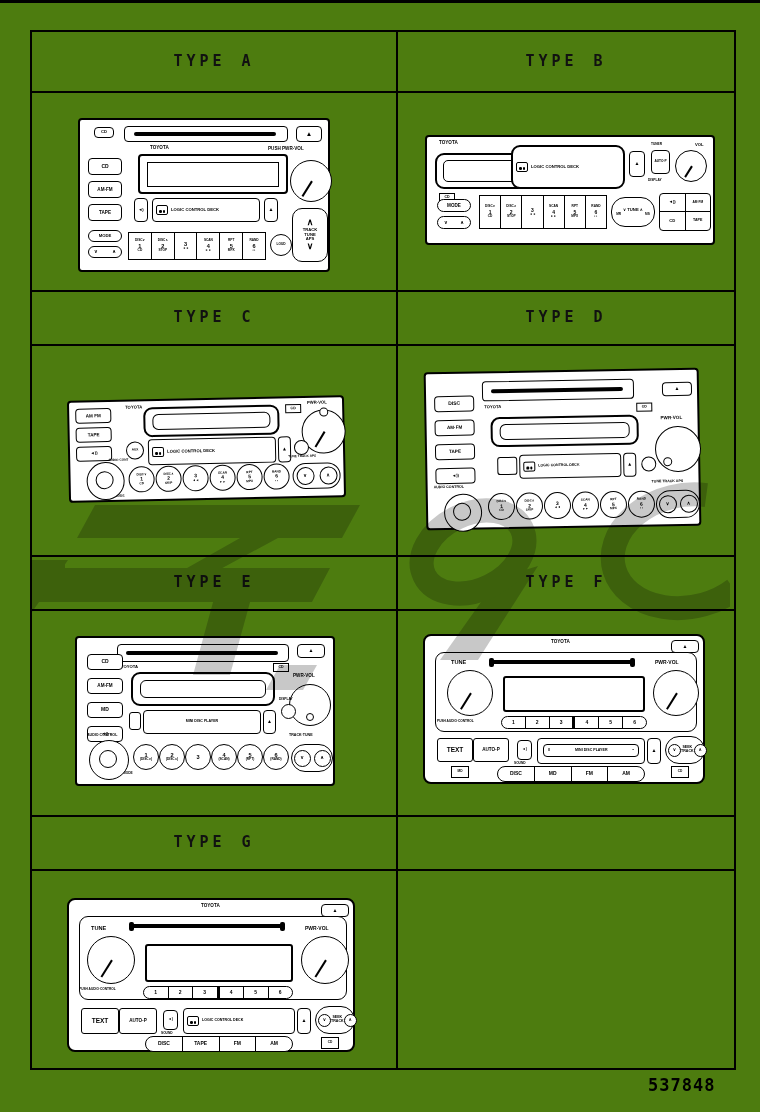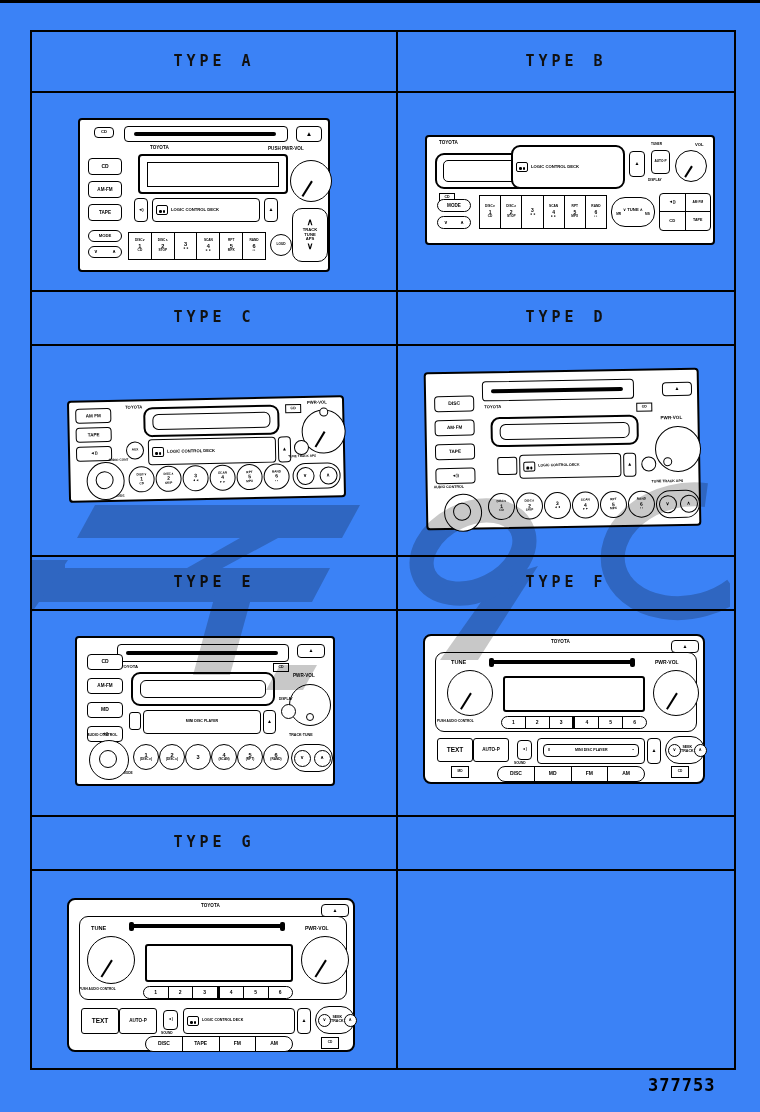--- a/index.html
+++ b/index.html
@@ -1,17 +1,17 @@
 <!DOCTYPE html>
 <html><head>
 <meta charset="utf-8">
 <style>
   *{margin:0;padding:0;box-sizing:border-box}
   html,body{background:#fff}
-  .page{position:relative;width:760px;height:1112px;background:#3b82f6;overflow:hidden;
+  .page{position:relative;width:760px;height:1112px;background:#4d7c0f;overflow:hidden;
         font-family:"Liberation Sans",sans-serif;color:#000;line-height:1.1}
   .u{position:absolute}
   .bd{border:1.6px solid #000;background:#fff}
   .bd2{border:2px solid #000;background:#fff}
   .rd{border-radius:4px}.rd8{border-radius:9px}.pill{border-radius:14px}.cir{border-radius:50%}
   .fx{display:flex;align-items:center;justify-content:center;text-align:center}
   .col{flex-direction:column}
   .b{font-weight:700}
   .t3{font-size:3.2px}.t35{font-size:3.6px}.t4{font-size:4.2px}.t45{font-size:4.6px}
   .t5{font-size:5px}.t55{font-size:5.6px}.t6{font-size:6.5px}.t8{font-size:9px}
@@ -564,14 +564,14 @@
       <path d="M185,135 L222,135 L200,215 L163,215 Z"></path>
       <path d="M250,205 L287,205 L273,230 L236,230 Z"></path>
       <path d="M468,118 L508,106 L448,200 L410,200 Z"></path>
     </g>
     <g fill="none" stroke="#9a9a9a" stroke-width="24">
       <ellipse cx="443" cy="92" rx="54" ry="38" transform="rotate(-26 443 92)"></ellipse>
       <path d="M688,44 A74,56 0 1 0 696,142" transform="rotate(-12 640 95)"></path>
     </g>
   </svg>
 
-  <div class="figno" style="left:648px;top:1076px">377753</div>
+  <div class="figno" style="left:648px;top:1076px">537848</div>
 </div>
 
 </body></html>

